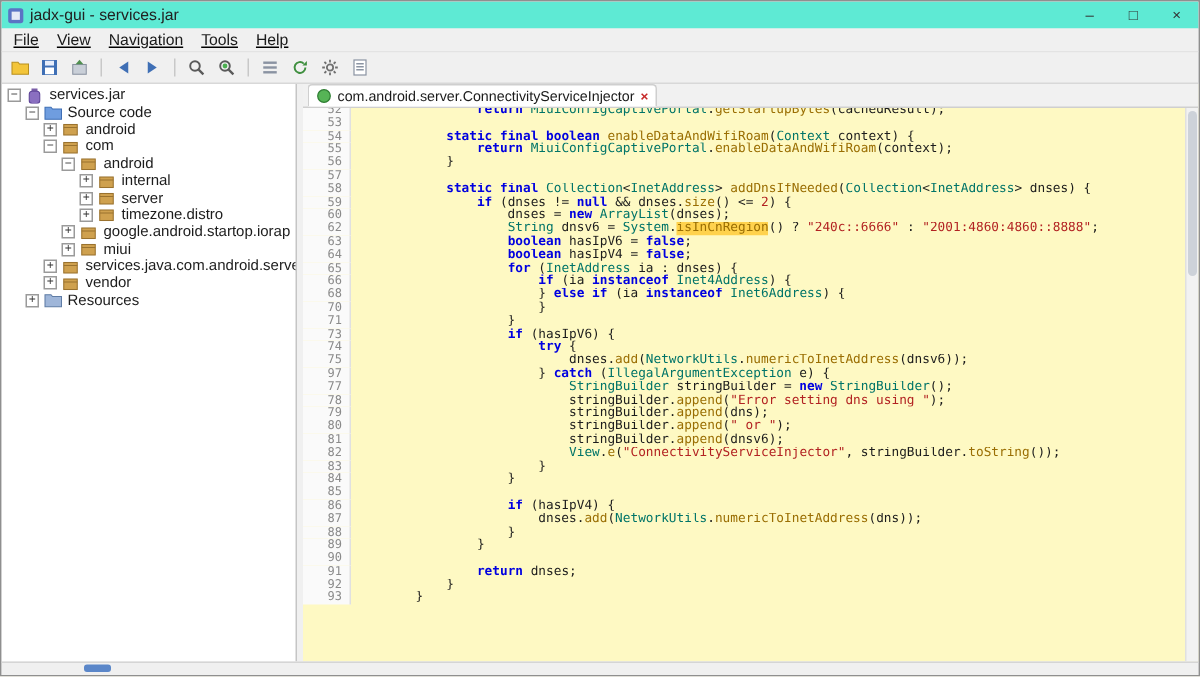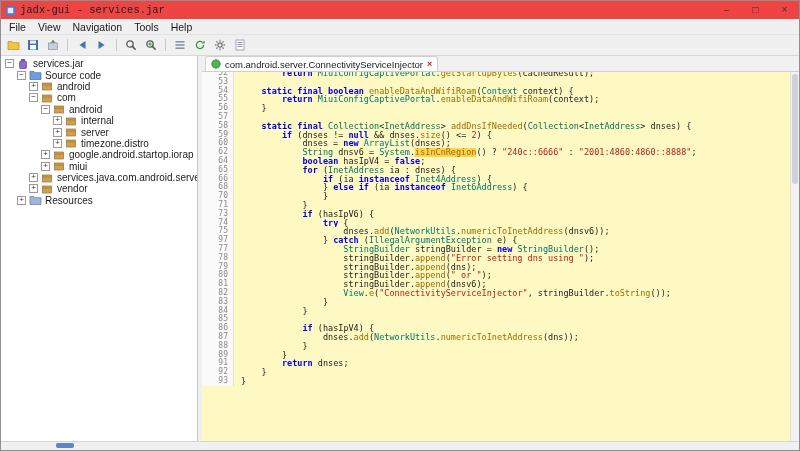--- a/index.html
+++ b/index.html
@@ -1,25 +1,25 @@
 <!DOCTYPE html>
 <html style="--keyword: #0000e0; --type: #007468; --method: #9a6e03; --string: #b22222; --number: #b22222; --plain: #1c1c1c; --line-number: #8a8a8a; --highlight-row: #fff3a8; --occurrence: #ffd24d; --tab-close: #c62828; --scroll-thumb-blue: #5b87c9;"><head>
 <meta charset="utf-8">
 <style>
   html,body{margin:0;padding:0;background:#fff;}
   .win{width:800px;height:451px;box-sizing:border-box;border:1px solid #8f8f8f;background:#f0f0f0;
        font-family:"Liberation Sans",sans-serif;display:flex;flex-direction:column;overflow:hidden;position:relative;}
   
-  .titlebar{height:18px;flex:0 0 auto;display:flex;align-items:center;padding-left:4px;background:#ef4444;font-family:Liberation Mono, monospace;}
+  .titlebar{height:18px;flex:0 0 auto;display:flex;align-items:center;padding-left:4px;background:#5eead4;}
   .app-icon{width:11px;height:11px;margin-right:4px;display:inline-flex;}
   .title{font-size:10.5px;color:#222;}
   .winbtns{margin-left:auto;display:flex;height:100%;}
   .winbtn{width:29px;display:flex;align-items:center;justify-content:center;font-size:10px;color:#333;}
   
-  .menubar{height:15px;flex:0 0 auto;display:flex;align-items:center;padding-left:2px;background:#f0f0f0;border-bottom:1px solid #e3e3e3;}
+  .menubar{height:15px;flex:0 0 auto;display:flex;align-items:center;padding-left:2px;background:#f0f0f0;border-bottom:1px solid #e3e3e3;text-decoration:underline;}
   .menuitem{font-size:10.5px;padding:0 6px;color:#1a1a1a;}
   
   .toolbar{height:20px;flex:0 0 auto;display:flex;align-items:center;padding-left:3px;gap:2px;background:#f0f0f0;border-bottom:1px solid #d8d8d8;}
   .tbtn{width:18px;height:16px;display:flex;align-items:center;justify-content:center;}
   .tsep{width:1px;height:12px;background:#c8c8c8;margin:0 3px;}
   
   .main{flex:1;display:flex;min-height:0;}
   .treepanel{width:196px;flex:0 0 auto;background:#fff;border-right:1px solid #c5c5c5;overflow:hidden;padding-top:2px;}
   .trow{height:11.4px;display:flex;align-items:center;font-size:10px;color:#1c1c1c;white-space:nowrap;overflow:hidden;}
   .exp{width:9px;height:9px;flex:0 0 auto;box-sizing:border-box;border:1px solid #9a9a9a;background:#fff;
@@ -28,21 +28,21 @@
   .splitter{width:4px;flex:0 0 auto;background:#f0f0f0;}
   
   .editor{flex:1;display:flex;flex-direction:column;min-width:0;background:#fef9c3;}
   .tabbar{height:15px;flex:0 0 auto;background:#f1f1f1;border-bottom:1px solid #cfcfcf;display:flex;align-items:flex-end;padding-left:3px;}
   .tab{height:14px;background:#fff;border:1px solid #cfcfcf;border-bottom:none;border-radius:3px 3px 0 0;
        display:flex;align-items:center;padding:0 5px;gap:4px;}
   .tablabel{font-size:9.5px;color:#1a1a1a;}
   .tabclose{color:var(--tab-close,#c62828);font-size:9px;font-weight:bold;line-height:1;}
   .codewrap{flex:1;display:flex;min-height:0;overflow:hidden;}
   #code{flex:1;margin-top:-3px;min-width:0;overflow:hidden;}
-  .crow{display:flex;height:8.8px;line-height:8.8px;font-family:"DejaVu Sans Mono",monospace;font-size:8.5px;}
+  .crow{display:flex;height:8.8px;line-height:8.8px;font-family:"DejaVu Sans Mono",monospace;font-size:8.5px;gap:36px;}
   .ln{width:26px;flex:0 0 auto;text-align:right;padding-right:5px;color:var(--line-number,#888);
       background:#fafafa;border-right:1px solid #e0e0e0;font-size:8px;}
   .ct{white-space:pre;padding-left:7px;flex:1;color:var(--plain,#1c1c1c);overflow:hidden;}
   .crow.hl .ct{background:var(--highlight-row,#fff3a8);}
   .s{color:var(--string,#b22222);}
   .k{color:var(--keyword,#0000e0);font-weight:bold;text-align:center;}
   .t{color:var(--type,#007468);}
   .m{color:var(--method,#9a6e03);}
   .n{color:var(--number,#b22222);}
   .occ{background:var(--occurrence,#ffd24d);}
@@ -364,20 +364,24 @@
             </div>
             <div class="crow">
               <span class="ln">60</span>
               <span class="ct">            dnses = <span class="k">new</span> <span class="t">ArrayList</span>(dnses);</span>
             </div>
             <div class="crow">
               <span class="ln">62</span>
               <span class="ct">            <span class="t">String</span> dnsv6 = <span class="t">System</span>.<span class="m occ">isInCnRegion</span>() ? <span class="s">"240c::6666"</span> : <span class="s">"2001:4860:4860::8888"</span>;</span>
             </div>
             <div class="crow">
+              <span class="ln">63</span>
+              <span class="ct">            <span class="k">boolean</span> hasIpV6 = <span class="k">false</span>;</span>
+            </div>
+            <div class="crow">
               <span class="ln">64</span>
               <span class="ct">            <span class="k">boolean</span> hasIpV4 = <span class="k">false</span>;</span>
             </div>
             <div class="crow">
               <span class="ln">65</span>
               <span class="ct">            <span class="k">for</span> (<span class="t">InetAddress</span> ia : dnses) {</span>
             </div>
             <div class="crow">
               <span class="ln">66</span>
               <span class="ct">                <span class="k">if</span> (ia <span class="k">instanceof</span> <span class="t">Inet4Address</span>) {</span>
@@ -454,20 +458,24 @@
               <span class="ln">87</span>
               <span class="ct">                dnses.<span class="m">add</span>(<span class="t">NetworkUtils</span>.<span class="m">numericToInetAddress</span>(dns));</span>
             </div>
             <div class="crow">
               <span class="ln">88</span>
               <span class="ct">            }</span>
             </div>
             <div class="crow">
               <span class="ln">89</span>
               <span class="ct">        }</span>
+            </div>
+            <div class="crow">
+              <span class="ln">90</span>
+              <span class="ct">&nbsp;</span>
             </div>
             <div class="crow">
               <span class="ln">91</span>
               <span class="ct">        <span class="k">return</span> dnses;</span>
             </div>
             <div class="crow">
               <span class="ln">92</span>
               <span class="ct">    }</span>
             </div>
             <div class="crow">

